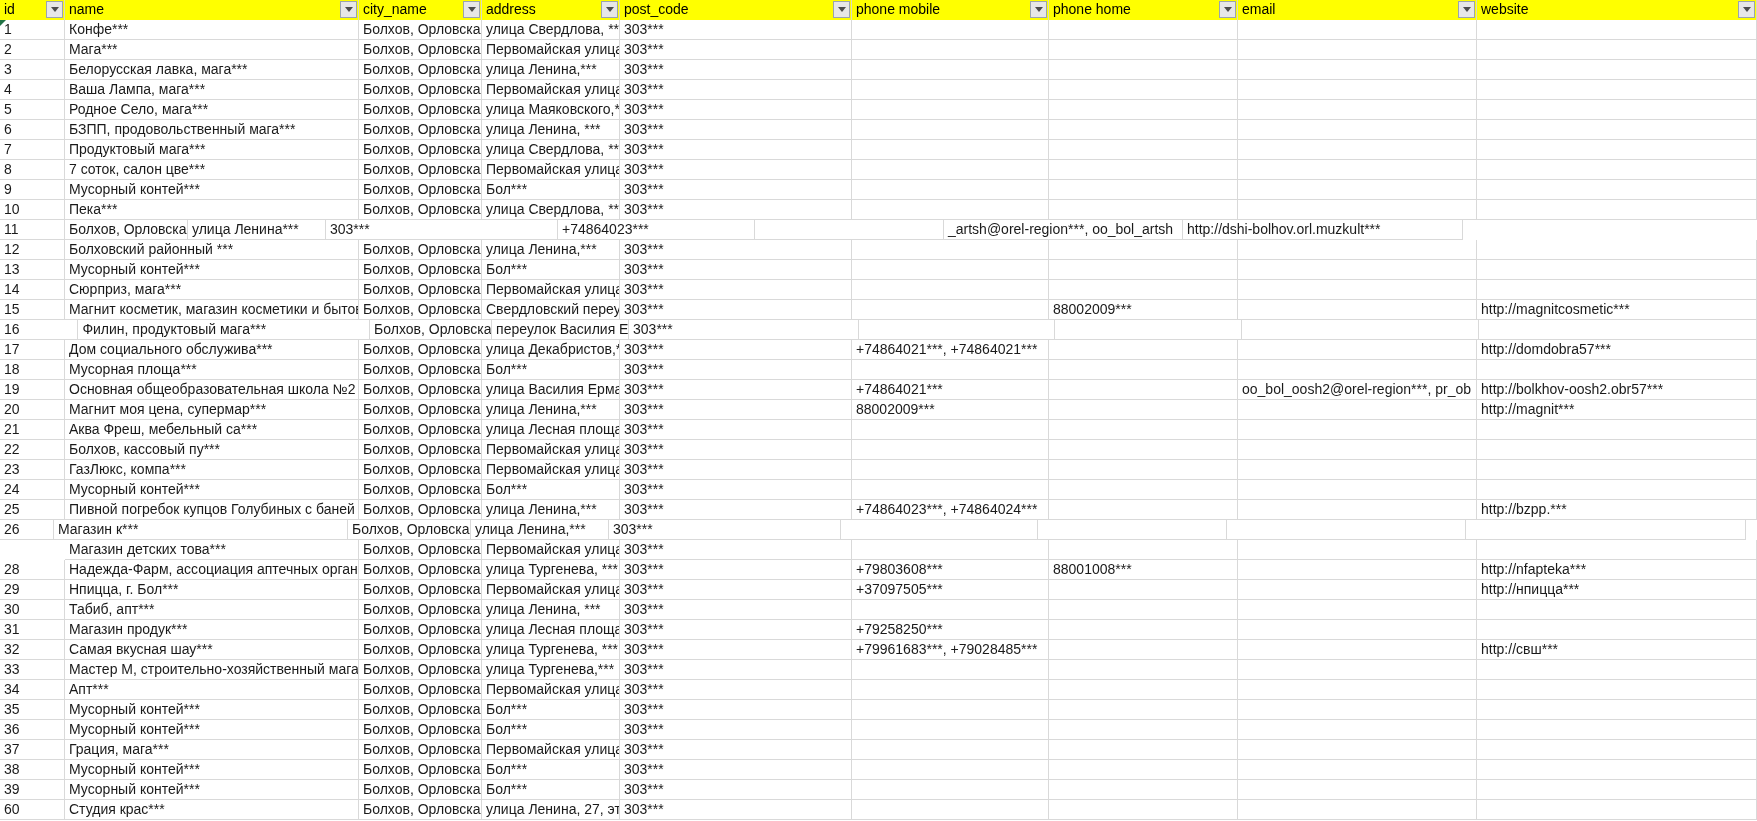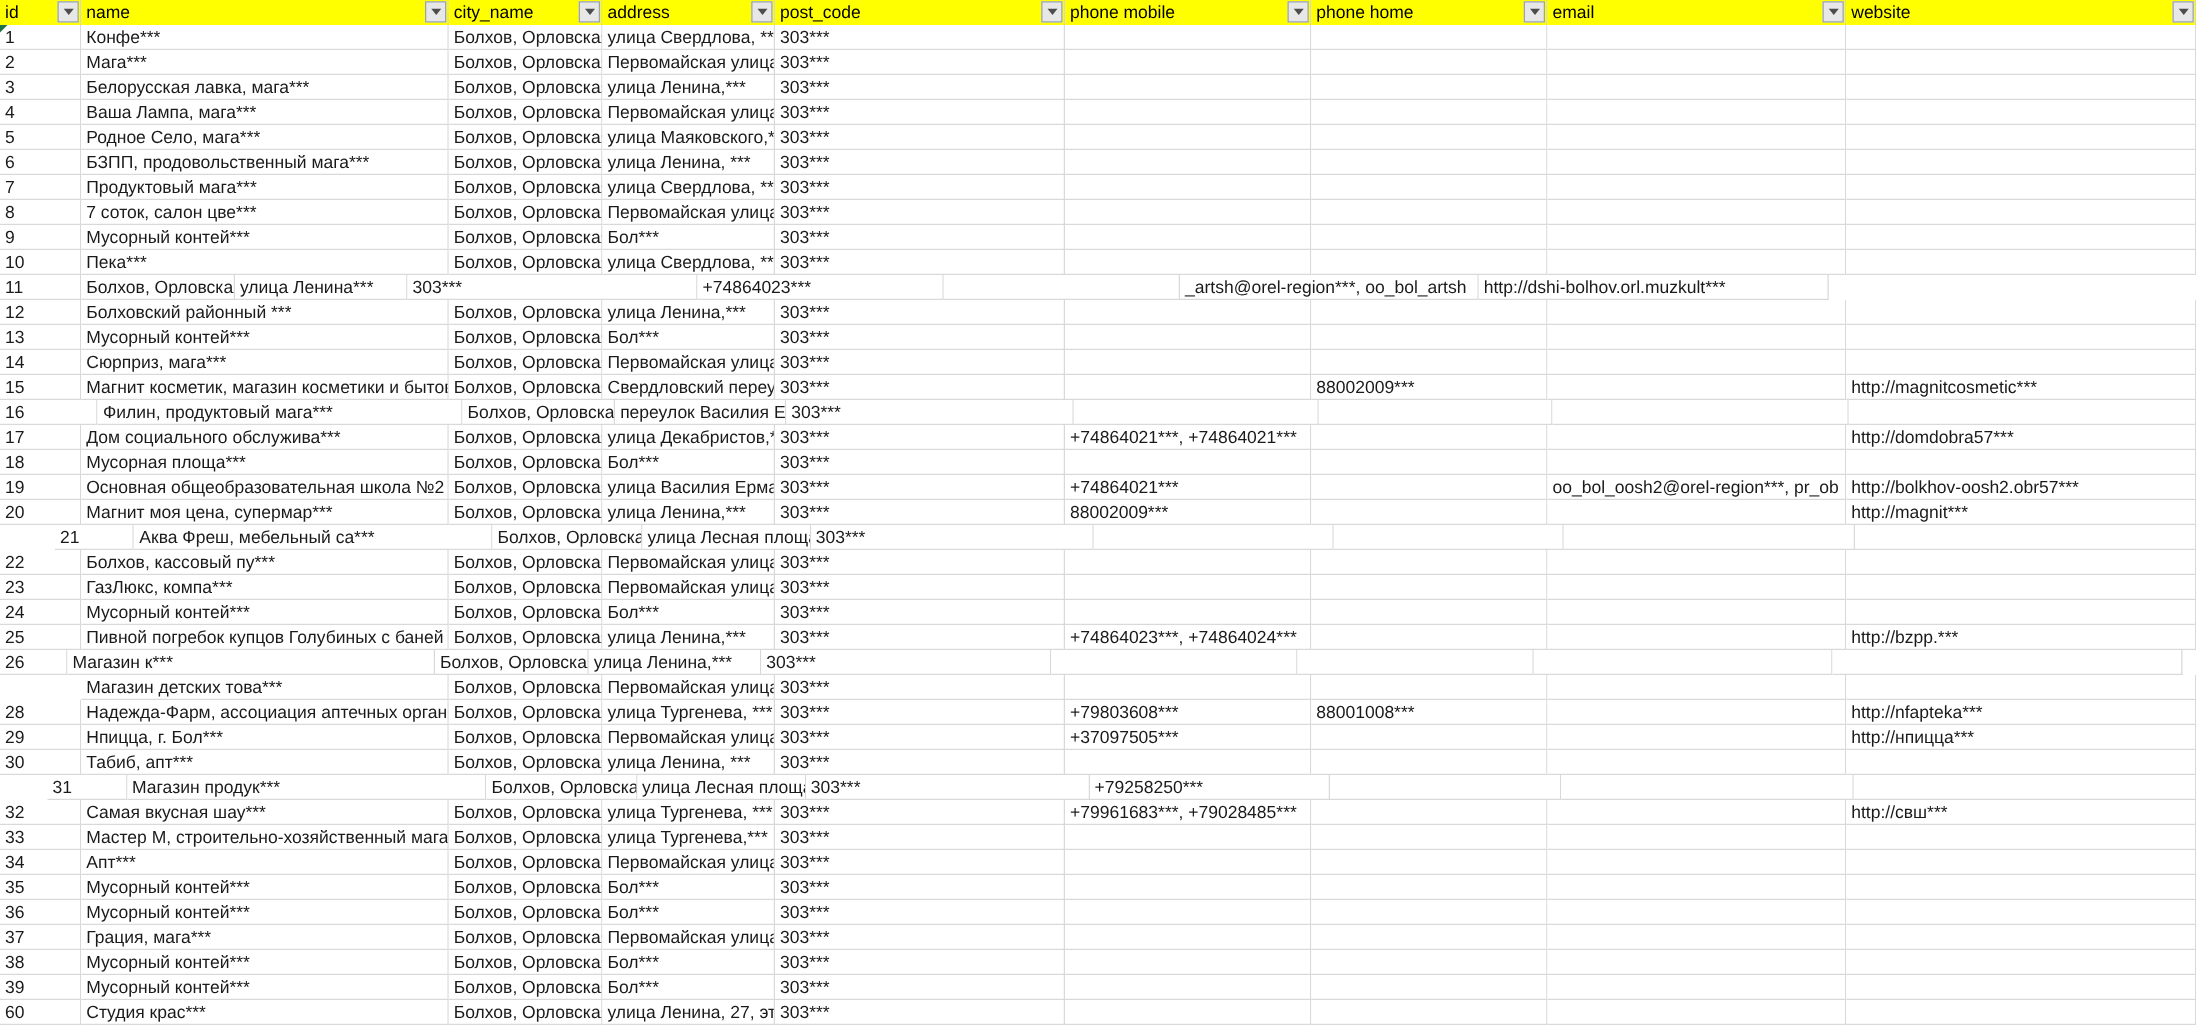--- a/index.html
+++ b/index.html
@@ -269,21 +269,21 @@
         <div class="cell" style="width: 294px;"><span>Магнит моя цена, супермар***</span></div>
         <div class="cell" style="width: 123px;"><span>Болхов, Орловская</span></div>
         <div class="cell" style="width: 138px;"><span>улица Ленина,***</span></div>
         <div class="cell" style="width: 232px;"><span>303***</span></div>
         <div class="cell" style="width: 197px;"><span>88002009***</span></div>
         <div class="cell" style="width: 189px;"><span></span></div>
         <div class="cell" style="width: 239px;"><span></span></div>
         <div class="cell" style="width: 280px;"><span>http://magnit***</span></div>
       </div>
       <div class="row">
-        <div class="cell" style="width: 65px; margin-left: 44px;"><span>21</span></div>
+        <div class="cell" style="width: 65px;"><span>21</span></div>
         <div class="cell" style="width: 294px;"><span>Аква Фреш, мебельный са***</span></div>
         <div class="cell" style="width: 123px;"><span>Болхов, Орловская</span></div>
         <div class="cell" style="width: 138px;"><span>улица Лесная площад</span></div>
         <div class="cell" style="width: 232px;"><span>303***</span></div>
         <div class="cell" style="width: 197px;"><span></span></div>
         <div class="cell" style="width: 189px;"><span></span></div>
         <div class="cell" style="width: 239px;"><span></span></div>
         <div class="cell" style="width: 280px;"><span></span></div>
       </div>
       <div class="row">
@@ -379,21 +379,21 @@
         <div class="cell" style="width: 294px;"><span>Табиб, апт***</span></div>
         <div class="cell" style="width: 123px;"><span>Болхов, Орловская</span></div>
         <div class="cell" style="width: 138px;"><span>улица Ленина, ***</span></div>
         <div class="cell" style="width: 232px;"><span>303***</span></div>
         <div class="cell" style="width: 197px;"><span></span></div>
         <div class="cell" style="width: 189px;"><span></span></div>
         <div class="cell" style="width: 239px;"><span></span></div>
         <div class="cell" style="width: 280px;"><span></span></div>
       </div>
       <div class="row">
-        <div class="cell" style="width: 65px; margin-left: 38px;"><span>31</span></div>
+        <div class="cell" style="width: 65px;"><span>31</span></div>
         <div class="cell" style="width: 294px;"><span>Магазин продук***</span></div>
         <div class="cell" style="width: 123px;"><span>Болхов, Орловская</span></div>
         <div class="cell" style="width: 138px;"><span>улица Лесная площад</span></div>
         <div class="cell" style="width: 232px;"><span>303***</span></div>
         <div class="cell" style="width: 197px;"><span>+79258250***</span></div>
         <div class="cell" style="width: 189px;"><span></span></div>
         <div class="cell" style="width: 239px;"><span></span></div>
         <div class="cell" style="width: 280px;"><span></span></div>
       </div>
       <div class="row">

